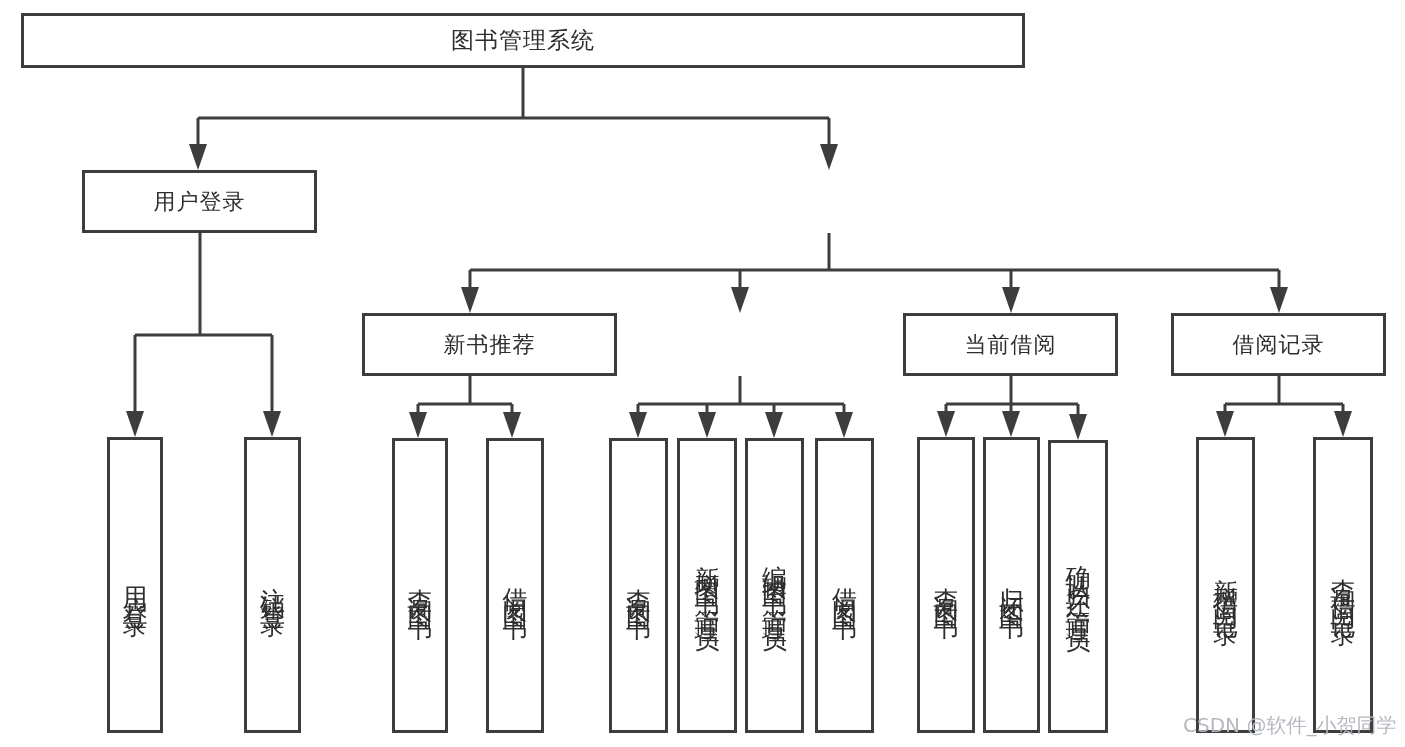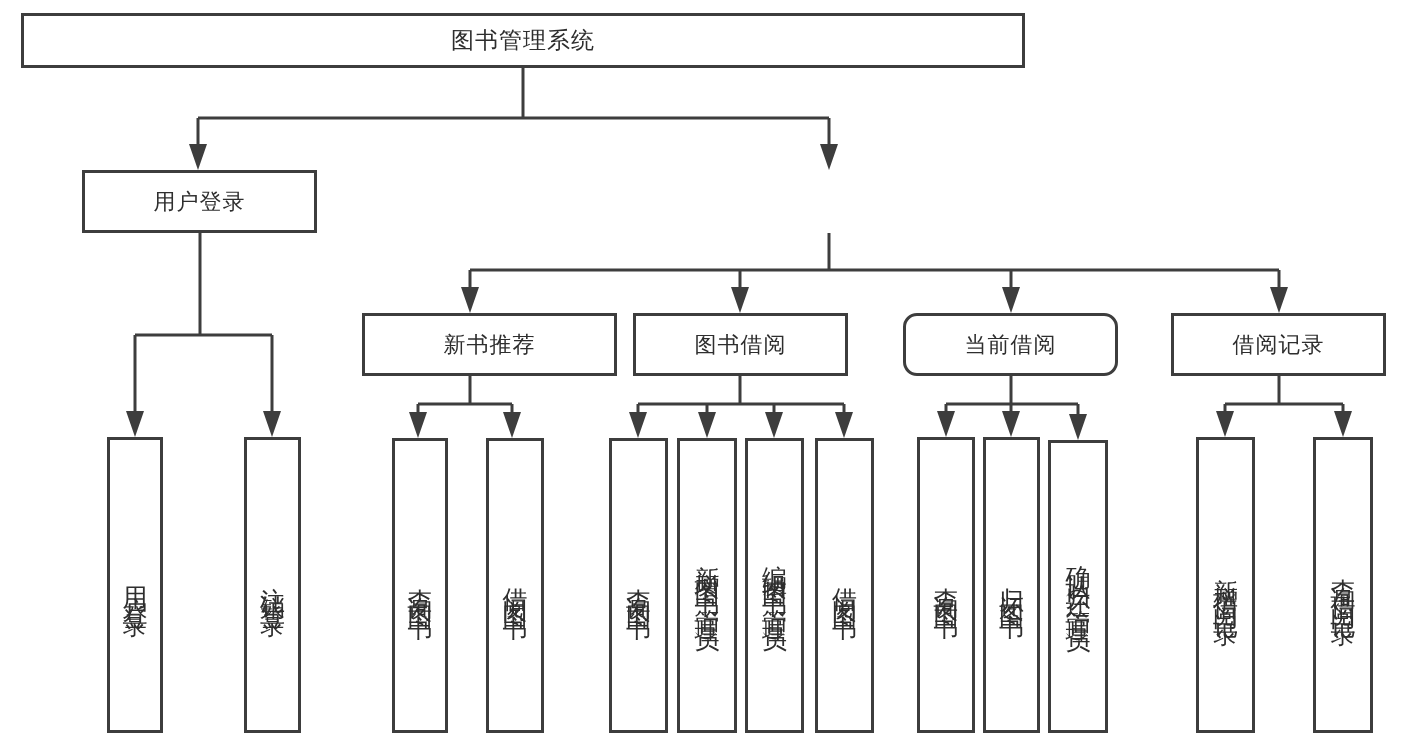--- a/index.html
+++ b/index.html
@@ -118,35 +118,35 @@
     <line x1="1343" y1="404" x2="1343" y2="417"></line>
     <polygon points="1216,411 1234,411 1225,437"></polygon>
     <polygon points="1334,411 1352,411 1343,437"></polygon>
   </svg>
 
   <div class="node hbox title" style="left:21px;top:13px;width:1004px;height:55px;">图书管理系统</div>
 
   <div class="node hbox" style="left:82px;top:170px;width:235px;height:63px;">用户登录</div>
 
   <div class="node hbox" style="left:362px;top:313px;width:255px;height:63px;">新书推荐</div>
-  <div class="node hbox" style="left:633px;top:313px;width:215px;height:63px;">图书借阅</div>
-  <div class="node hbox" style="left:903px;top:313px;width:215px;height:63px;border-radius:14px;">当前借阅</div>
+  <div class="node hbox" style="left:903px;top:313px;width:215px;height:63px;">当前借阅</div>
   <div class="node hbox" style="left:1171px;top:313px;width:215px;height:63px;">借阅记录</div>
 
   <div class="node vbox" style="left:107px;top:437px;width:56px;height:296px;">用户登录</div>
   <div class="node vbox" style="left:244px;top:437px;width:57px;height:296px;">注销登录</div>
 
   <div class="node vbox" style="left:392px;top:438px;width:56px;height:295px;">查询图书</div>
   <div class="node vbox" style="left:486px;top:438px;width:58px;height:295px;">借阅图书</div>
 
   <div class="node vbox" style="left:609px;top:438px;width:59px;height:295px;">查询图书</div>
   <div class="node vbox" style="left:677px;top:438px;width:60px;height:295px;">新增图书（管理员）</div>
   <div class="node vbox" style="left:745px;top:438px;width:59px;height:295px;">编辑图书（管理员）</div>
   <div class="node vbox" style="left:815px;top:438px;width:59px;height:295px;">借阅图书</div>
 
   <div class="node vbox" style="left:917px;top:437px;width:58px;height:296px;">查询图书</div>
   <div class="node vbox" style="left:983px;top:437px;width:57px;height:296px;">归还图书</div>
   <div class="node vbox" style="left:1048px;top:440px;width:60px;height:293px;">确认归还（管理员）</div>
 
   <div class="node vbox" style="left:1196px;top:437px;width:59px;height:296px;">新增借阅记录</div>
   <div class="node vbox" style="left:1313px;top:437px;width:60px;height:296px;">查询借阅记录</div>
 
+  <div class="watermark">CSDN @软件_小贺同学</div>
 </div>
 
 </body></html>

